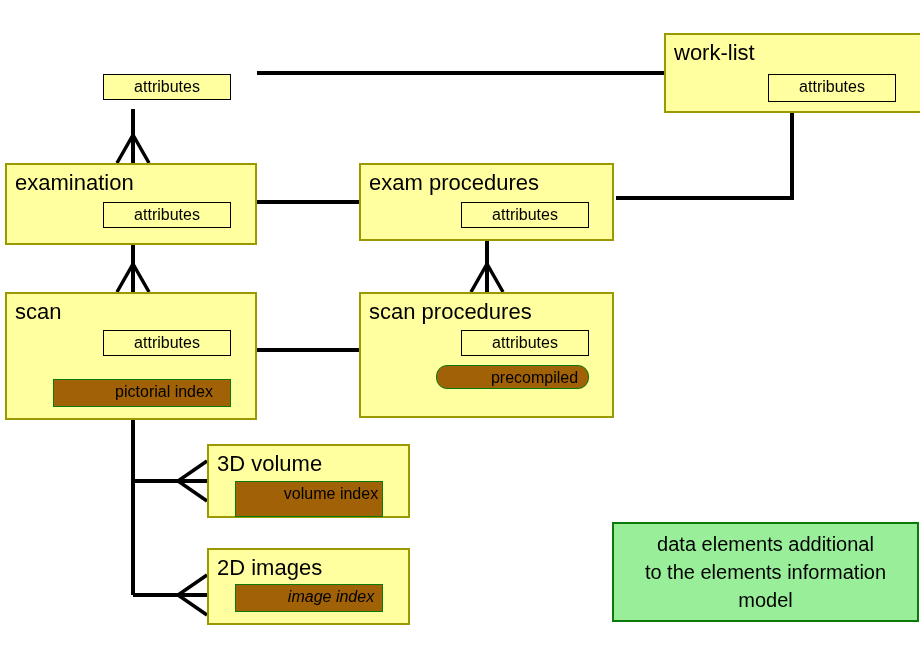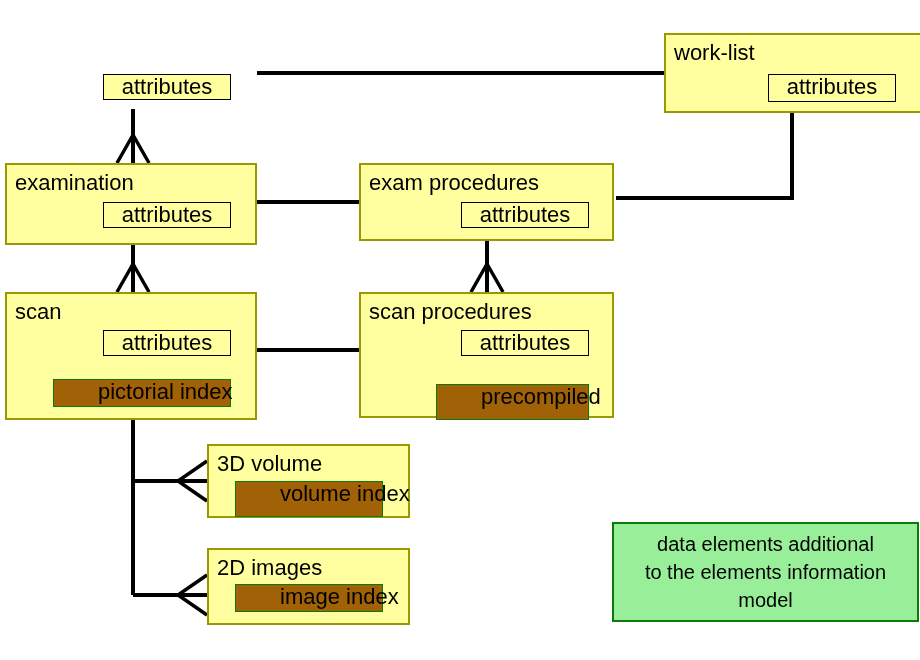--- a/index.html
+++ b/index.html
@@ -24,21 +24,21 @@
     left:8px;top:4px;
     font-size:22px;
     color:#000000;
     white-space:nowrap;
     line-height:28px;
   }
   .chip{
     position:absolute;
     box-sizing:border-box;
     text-align:center;
-    font-size:22px;
+    font-size:16px;
     line-height:24px;
     color:#000000;
     white-space:nowrap;
   }
   .chip.attr{
     background:#ffffa0;
     border:1.5px solid #000000;
   }
   .chip.green{
     background:#a16207;
@@ -122,31 +122,31 @@
   <div class="entity" style="left:5px;top:292px;width:252px;height:128px;">
     <div class="title">scan</div>
   </div>
   <div class="chip attr" style="left:103px;top:330px;width:128px;height:26px;z-index:3;">attributes</div>
   <div class="chip green" style="left:53px;top:379px;width:178px;height:28px;z-index:3;">pictorial index</div>
 
   <div class="entity" style="left:359px;top:292px;width:255px;height:126px;">
     <div class="title">scan procedures</div>
   </div>
   <div class="chip attr" style="left:461px;top:330px;width:128px;height:26px;z-index:3;">attributes</div>
-  <div class="chip green" style="left:436px;top:384px;width:153px;height:36px;z-index:3;">precompiled</div>
+  <div class="chip green" style="left:436px;top:365px;width:153px;height:24px;z-index:3;border-radius:11px;">precompiled</div>
 
   <div class="entity" style="left:207px;top:444px;width:203px;height:74px;">
     <div class="title">3D volume</div>
   </div>
   <div class="chip green" style="left:235px;top:481px;width:148px;height:36px;z-index:3;">volume index</div>
 
   <div class="entity" style="left:207px;top:548px;width:203px;height:77px;">
     <div class="title">2D images</div>
   </div>
-  <div class="chip green" style="left:235px;top:584px;width:148px;height:28px;z-index:3;">image index</div>
+  <div class="chip green" style="left:235px;top:584px;width:148px;height:28px;z-index:3;font-style:italic;">image index</div>
 
   <div class="legend" style="left:612px;top:522px;width:307px;height:100px;">
     <div class="legend-text">
       <span>data elements additional</span><br>
       <span>to the elements information</span><br>
       <span>model</span>
     </div>
   </div>
 
 </div>

